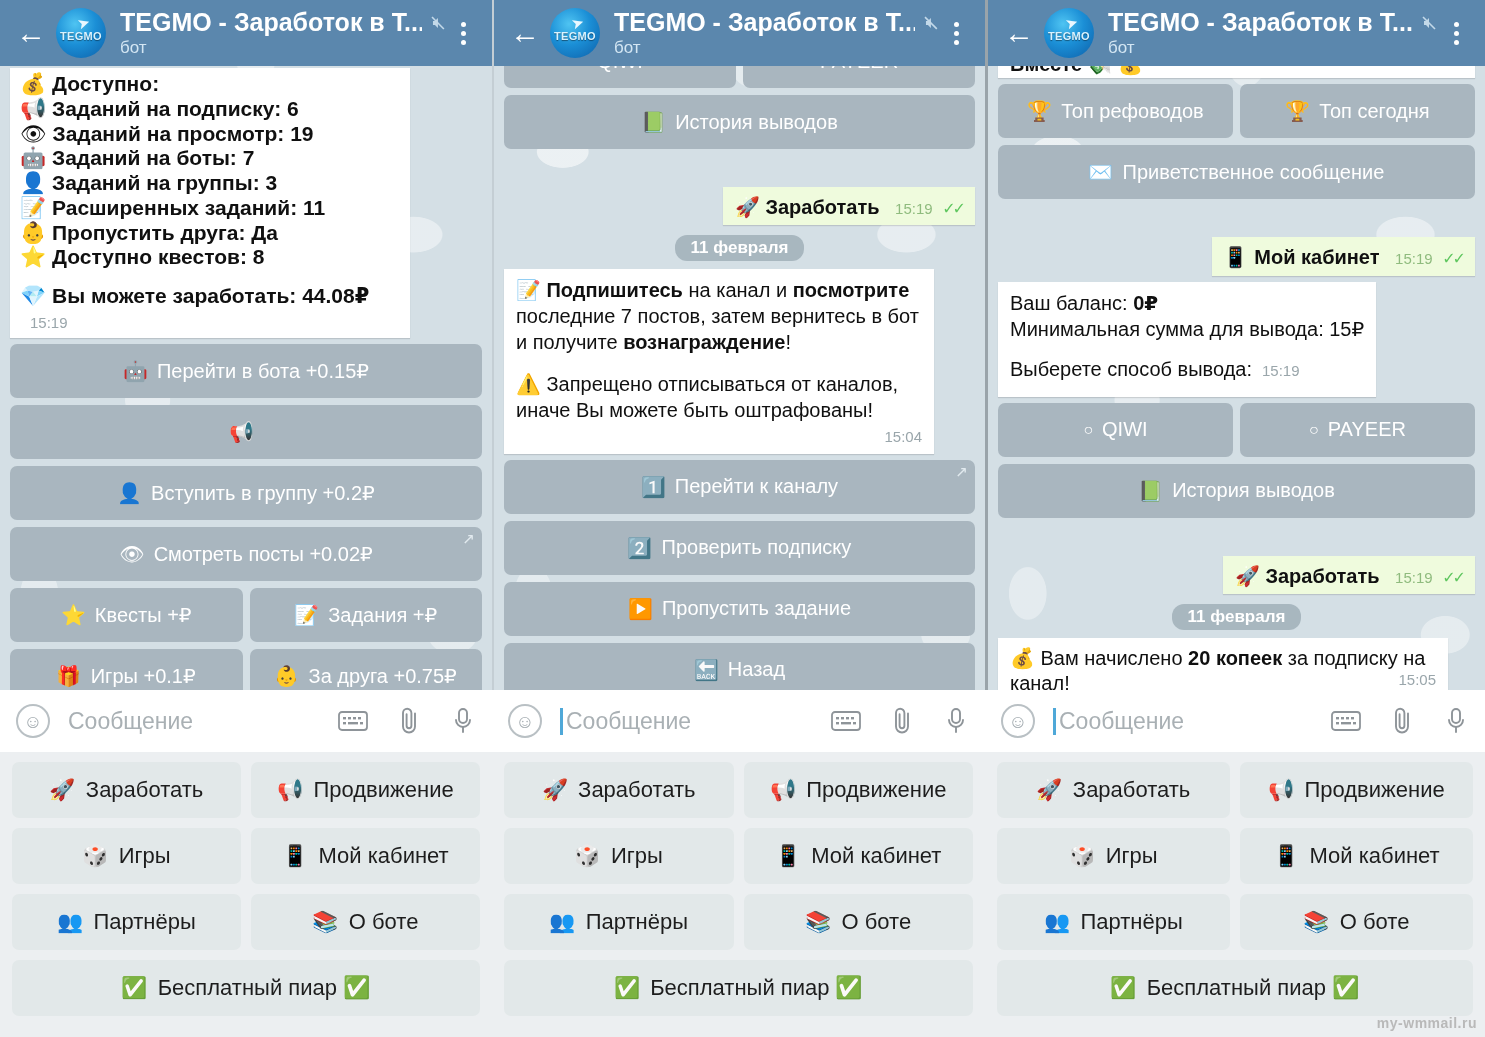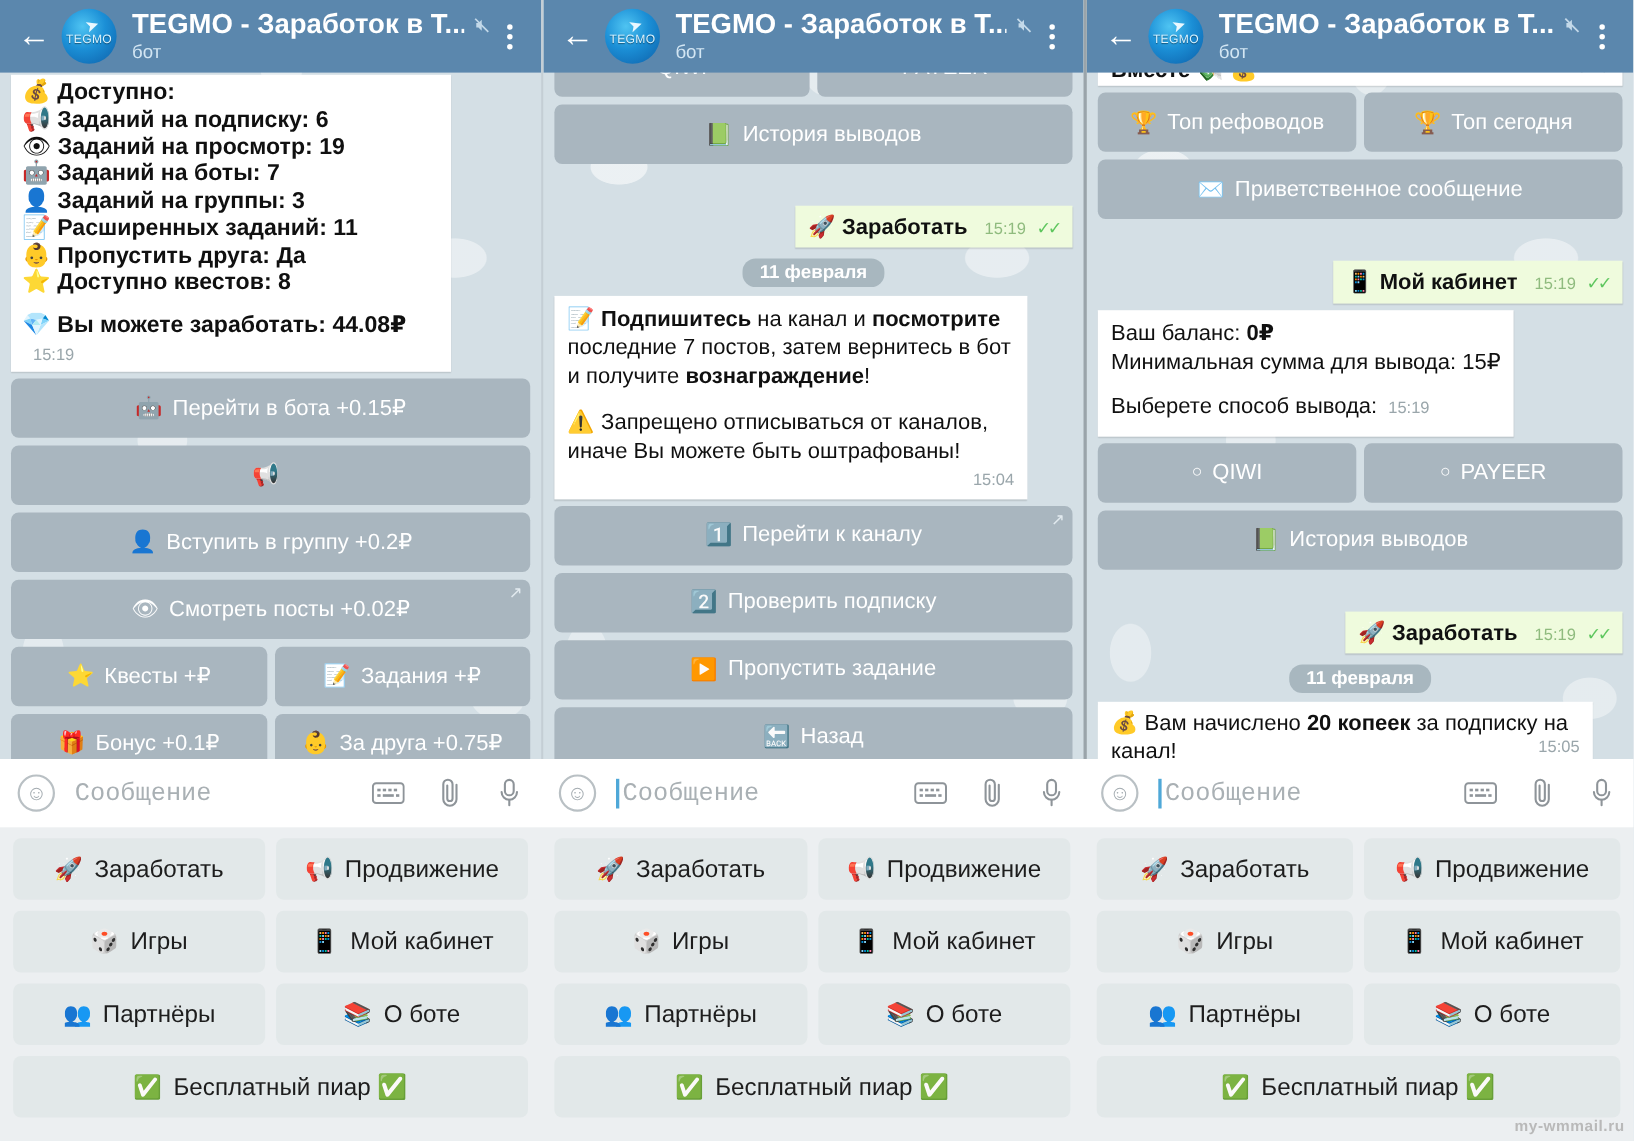--- a/index.html
+++ b/index.html
@@ -41,21 +41,21 @@
     color: #fff;
   }
   .hdr .back { width: 40px; font-size: 30px; line-height: 1; color: #fff; cursor: pointer; }
   .hdr .avatar {
     width: 50px; height: 50px; border-radius: 50%;
     background: radial-gradient(circle at 38% 32%, #4fc4f2 0%, #1b8fd6 45%, #0d5fa8 100%);
     display: flex; align-items: center; justify-content: center;
     position: relative; flex: 0 0 auto; margin-right: 14px; overflow: hidden;
   }
   .hdr .avatar .logo-text {
-    font-size: 11px; font-weight: normal; color: #d9f3ff;
+    font-size: 11px; font-weight: bold; color: #d9f3ff;
     letter-spacing: .3px; text-shadow: 0 1px 1px rgba(0,0,0,.45);
     transform: translateY(3px);
   }
   .hdr .avatar .plane {
     position: absolute; top: 6px; left: 50%; transform: translateX(-28%) rotate(-18deg);
     font-size: 15px; color: #eaf8ff;
   }
   .hdr .titles { flex: 1; min-width: 0; }
   .hdr .t-row { display: flex; align-items: center; gap: 8px; }
   .hdr .title {
@@ -115,21 +115,21 @@
     padding: 0 18px 0 16px; position: relative;
   }
   .composer.c1 { width: 492px; }
   .composer.c2 { width: 493px; }
   .composer.c3 { width: 500px; }
   .composer .smile {
     width: 34px; height: 34px; border-radius: 50%; border: 2px solid #b9c0c4;
     display: flex; align-items: center; justify-content: center; flex: 0 0 auto;
     color: #a3abb0; font-size: 19px; line-height: 1; cursor: pointer;
   }
-  .composer .fieldwrap { flex: 1; display: flex; align-items: center; padding-left: 18px; min-width: 0; font-family: Liberation Mono, monospace; }
+  .composer .fieldwrap { flex: 1; display: flex; align-items: center; padding-left: 18px; min-width: 0; }
   .composer .caret { width: 3px; height: 27px; background: #4fa8d8; margin-right: 3px; flex: 0 0 auto; }
   .composer .ph { font-size: 23px; color: #a9b0b4; white-space: nowrap; }
   .composer .tools { display: flex; align-items: center; gap: 30px; flex: 0 0 auto; }
   .composer .tools .ic { color: #8e9499; cursor: pointer; display: flex; align-items: center; }
 
   .kbds { display: flex; height: 285px; }
   .kbd { padding: 10px 12px 10px 12px; display: flex; flex-direction: column; gap: 10px; }
   .kbd.k1 { width: 492px; }
   .kbd.k2 { width: 493px; }
   .kbd.k3 { width: 500px; }
@@ -239,21 +239,21 @@
               <span>Квесты +₽</span>
               </div>
             <div class="btn-in">
               <span class="em">📝</span>
               <span>Задания +₽</span>
               </div>
           </div>
           <div class="r">
             <div class="btn-in">
               <span class="em">🎁</span>
-              <span>Бонус +0.1₽</span>
+              <span>Игры +0.1₽</span>
               </div>
             <div class="btn-in">
               <span class="em">👶</span>
               <span>За друга +0.75₽</span>
               </div>
           </div>
         </div>
       </div>
     </div>
 

